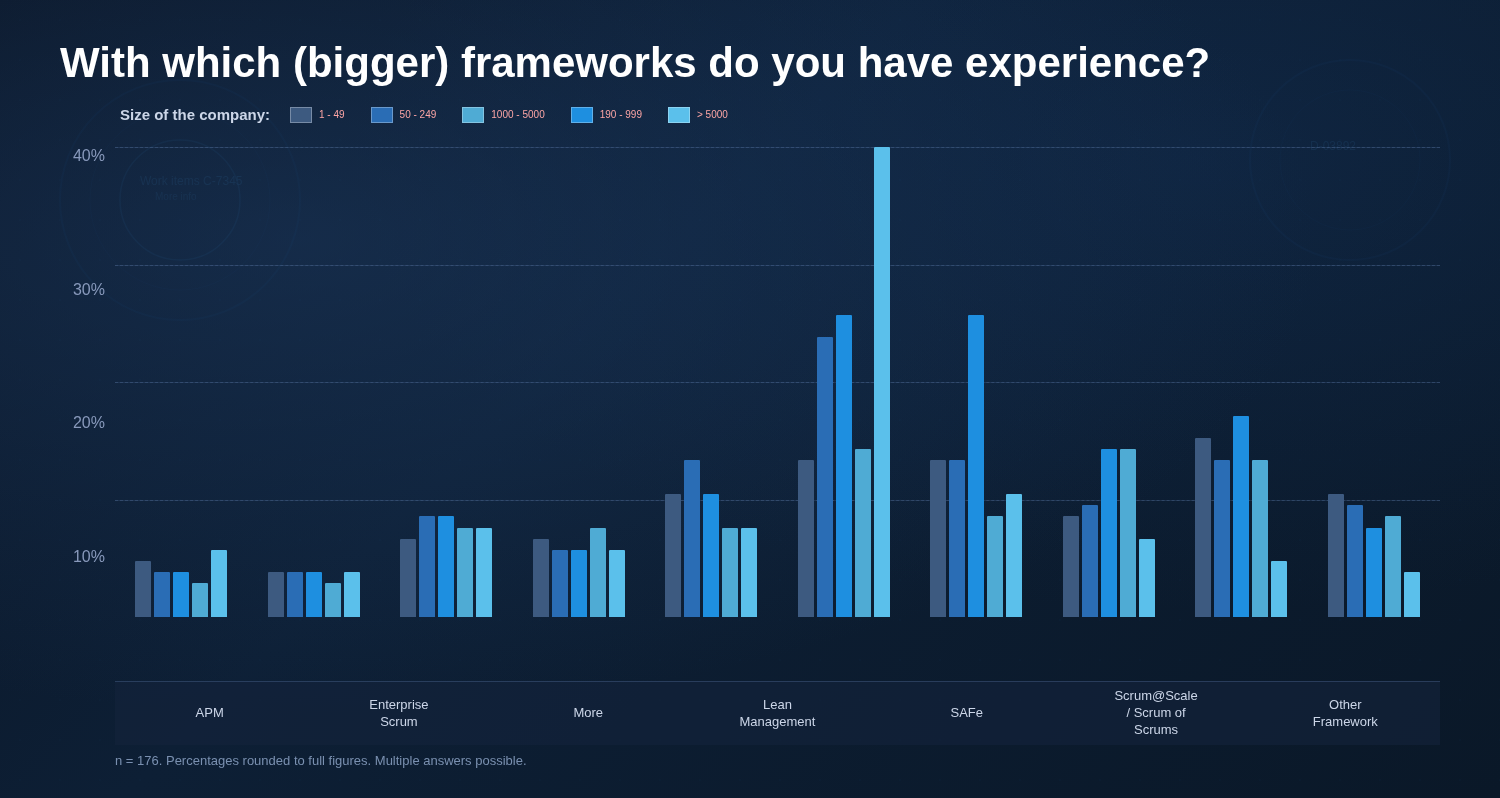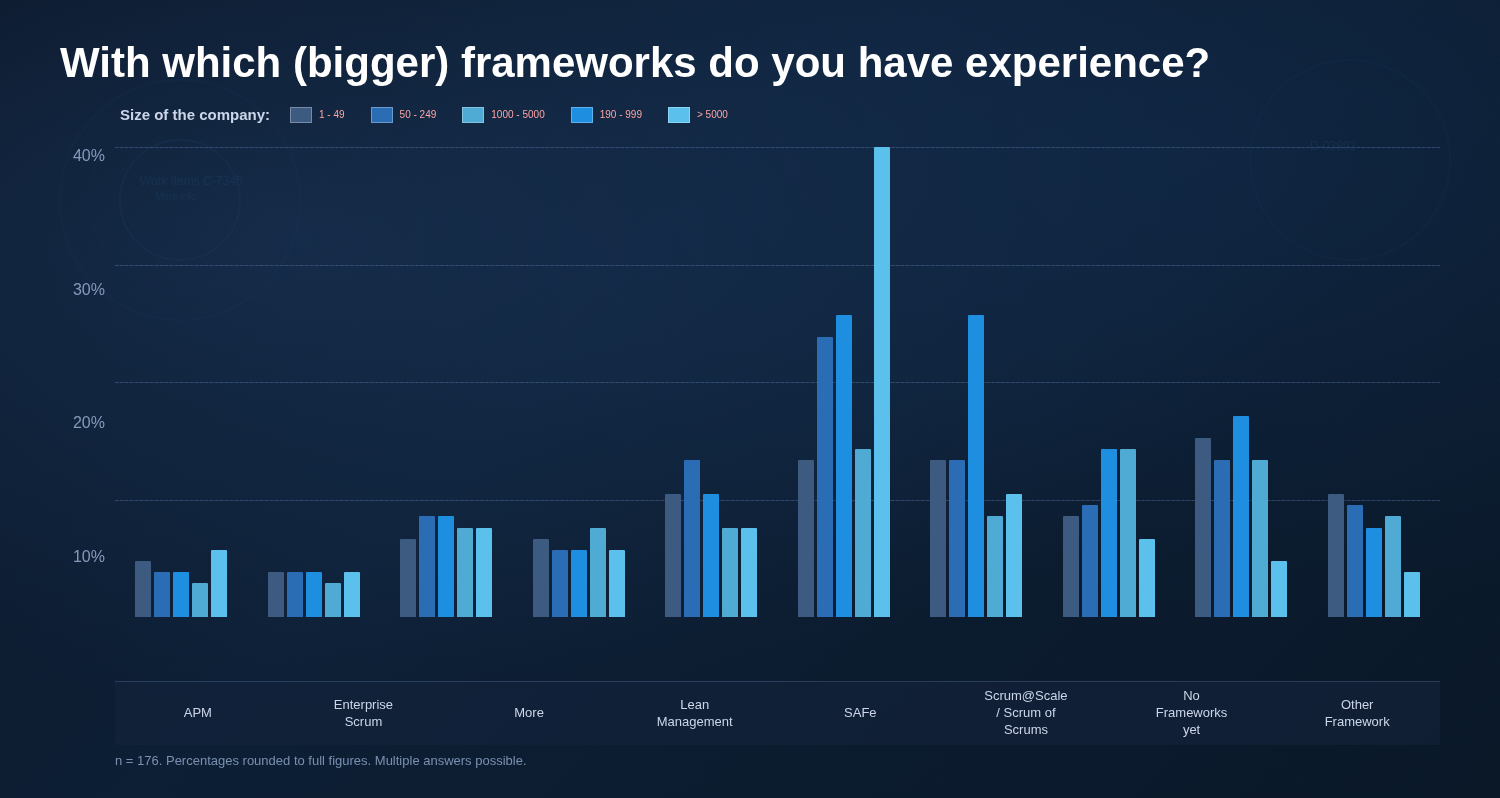--- a/index.html
+++ b/index.html
@@ -356,21 +356,20 @@
             </div>
         </div>
         <div class="x-axis">
           <div class="x-labels">
               <div class="x-label">APM</div>
               <div class="x-label">Enterprise<br>Scrum</div>
               <div class="x-label">More</div>
               <div class="x-label">Lean<br>Management</div>
               <div class="x-label">SAFe</div>
               <div class="x-label">Scrum@Scale<br>/ Scrum of<br>Scrums</div>
-              <div class="x-label">No<br>Frameworks<br>yet</div>
               <div class="x-label">Other<br>Framework</div>
             </div>
         </div>
       </div>
     </div>
     <div class="footer-note">n = 176. Percentages rounded to full figures. Multiple answers possible.</div>
   </div>
 
 </div>
 

